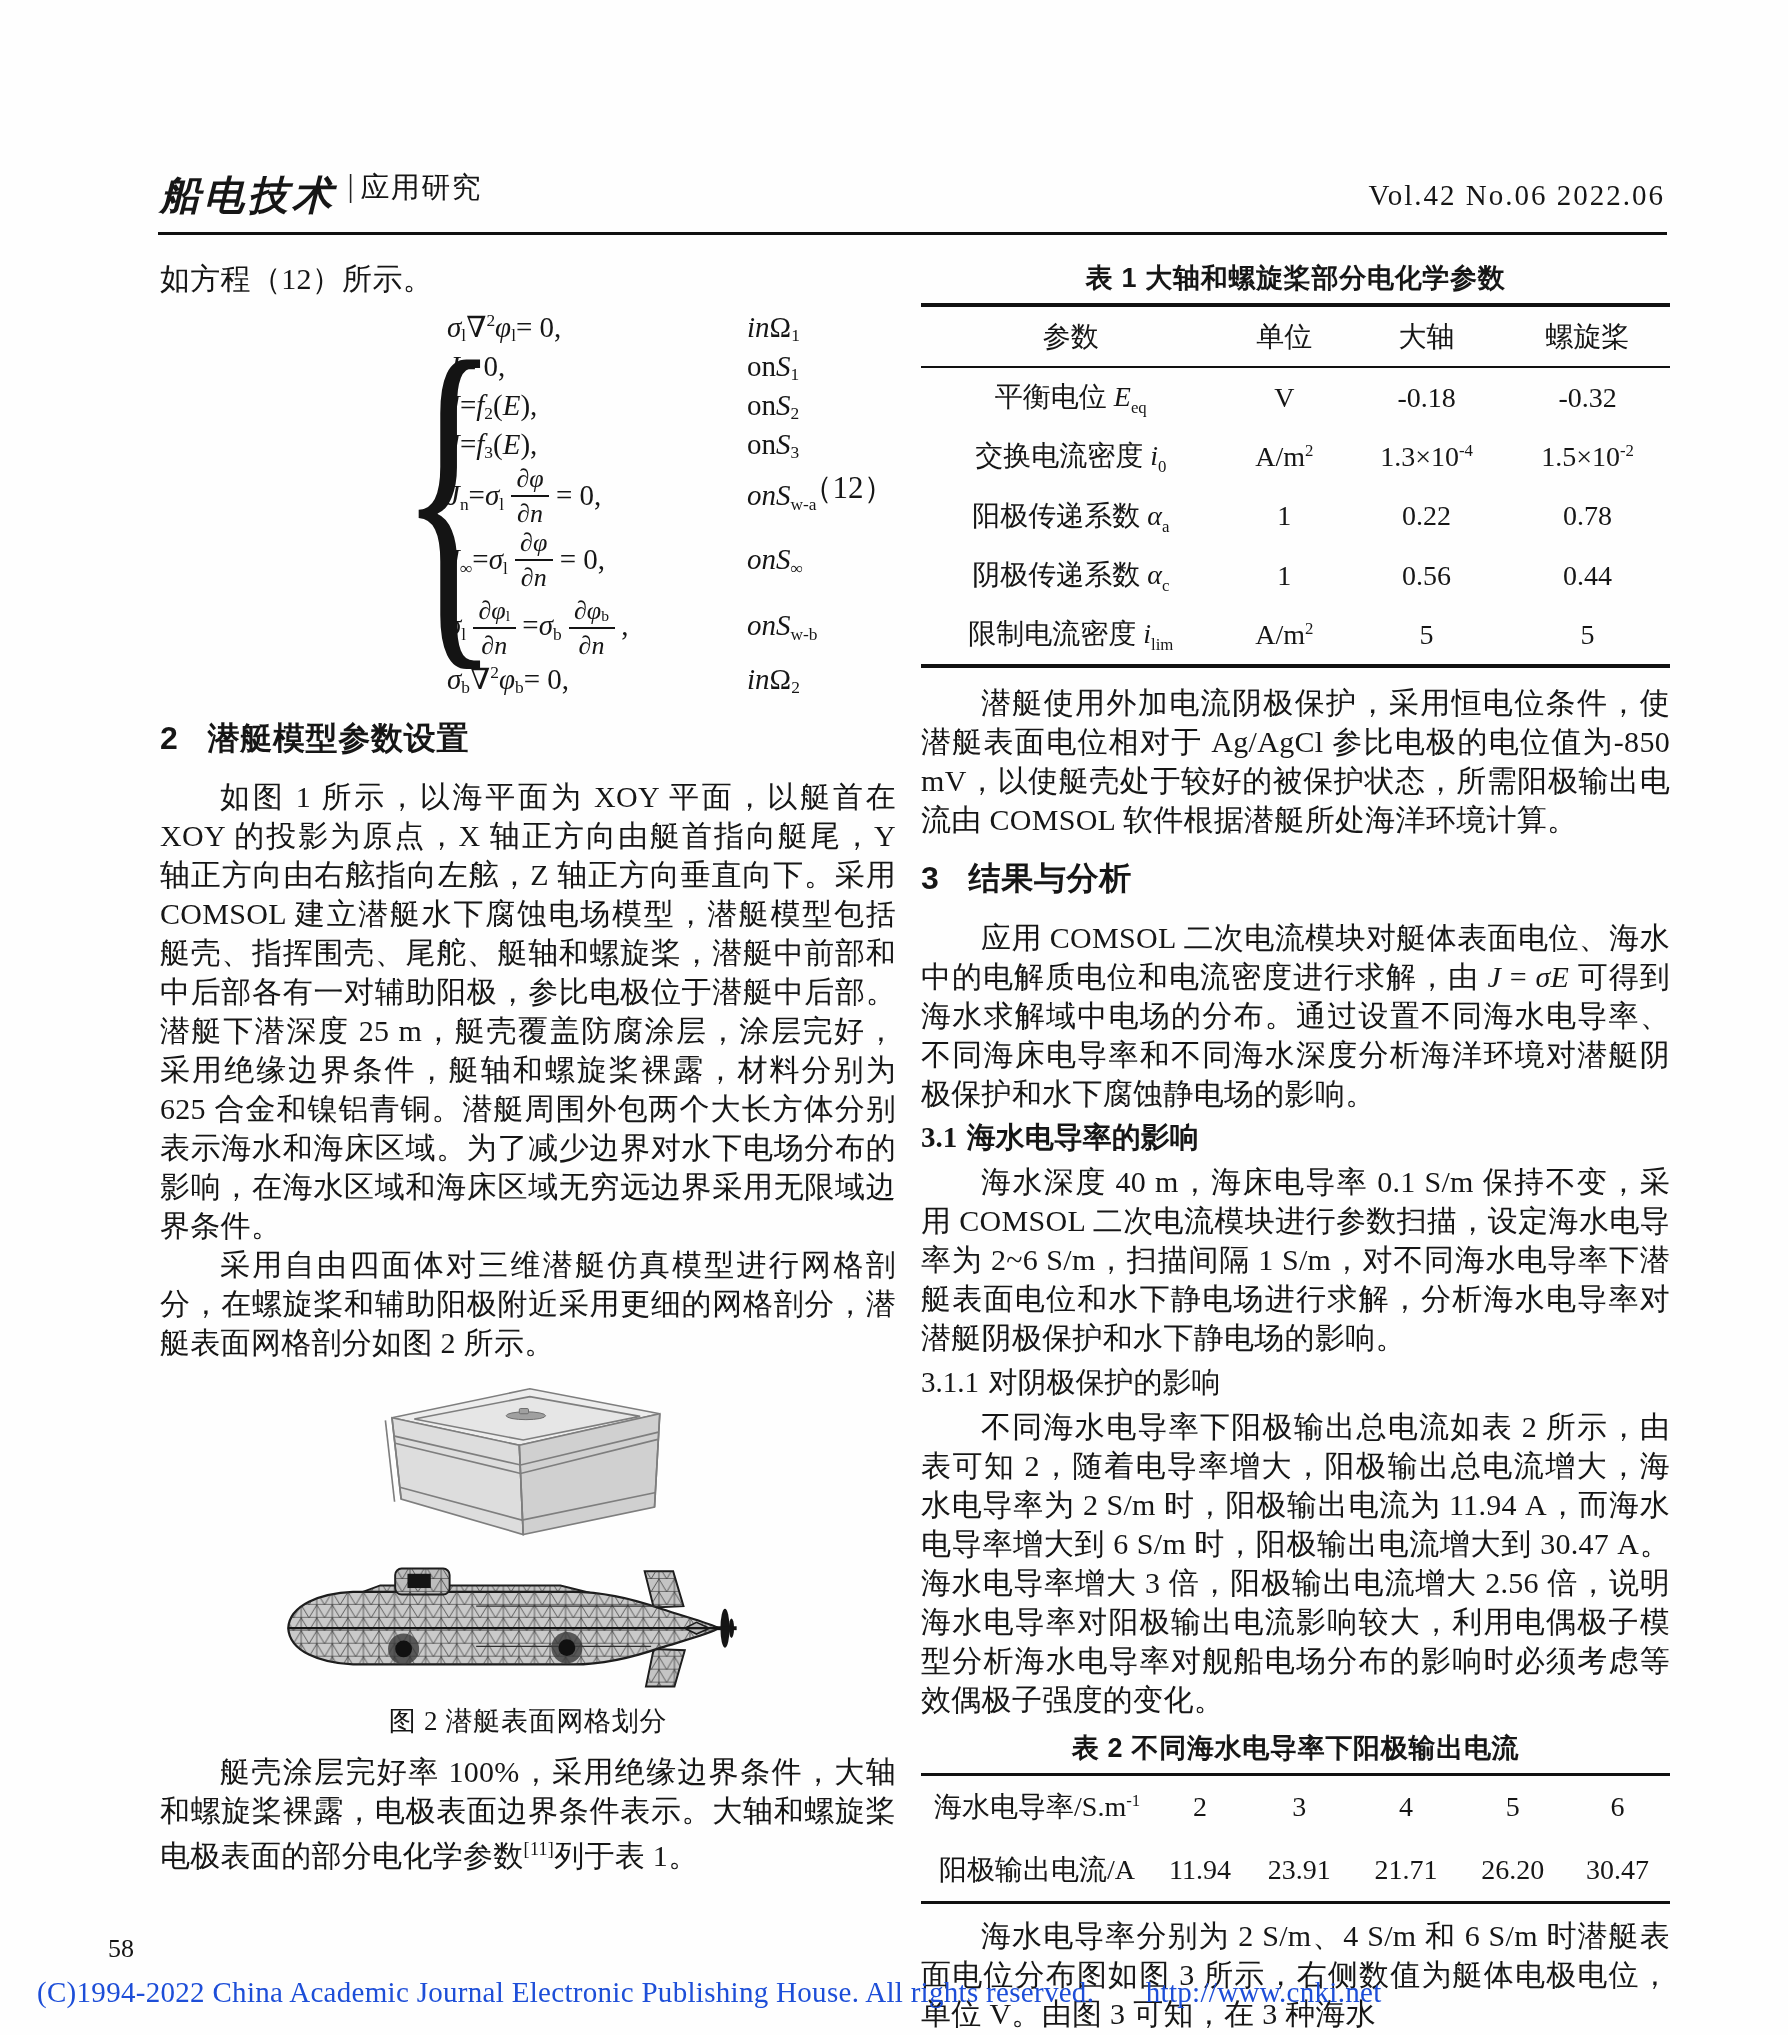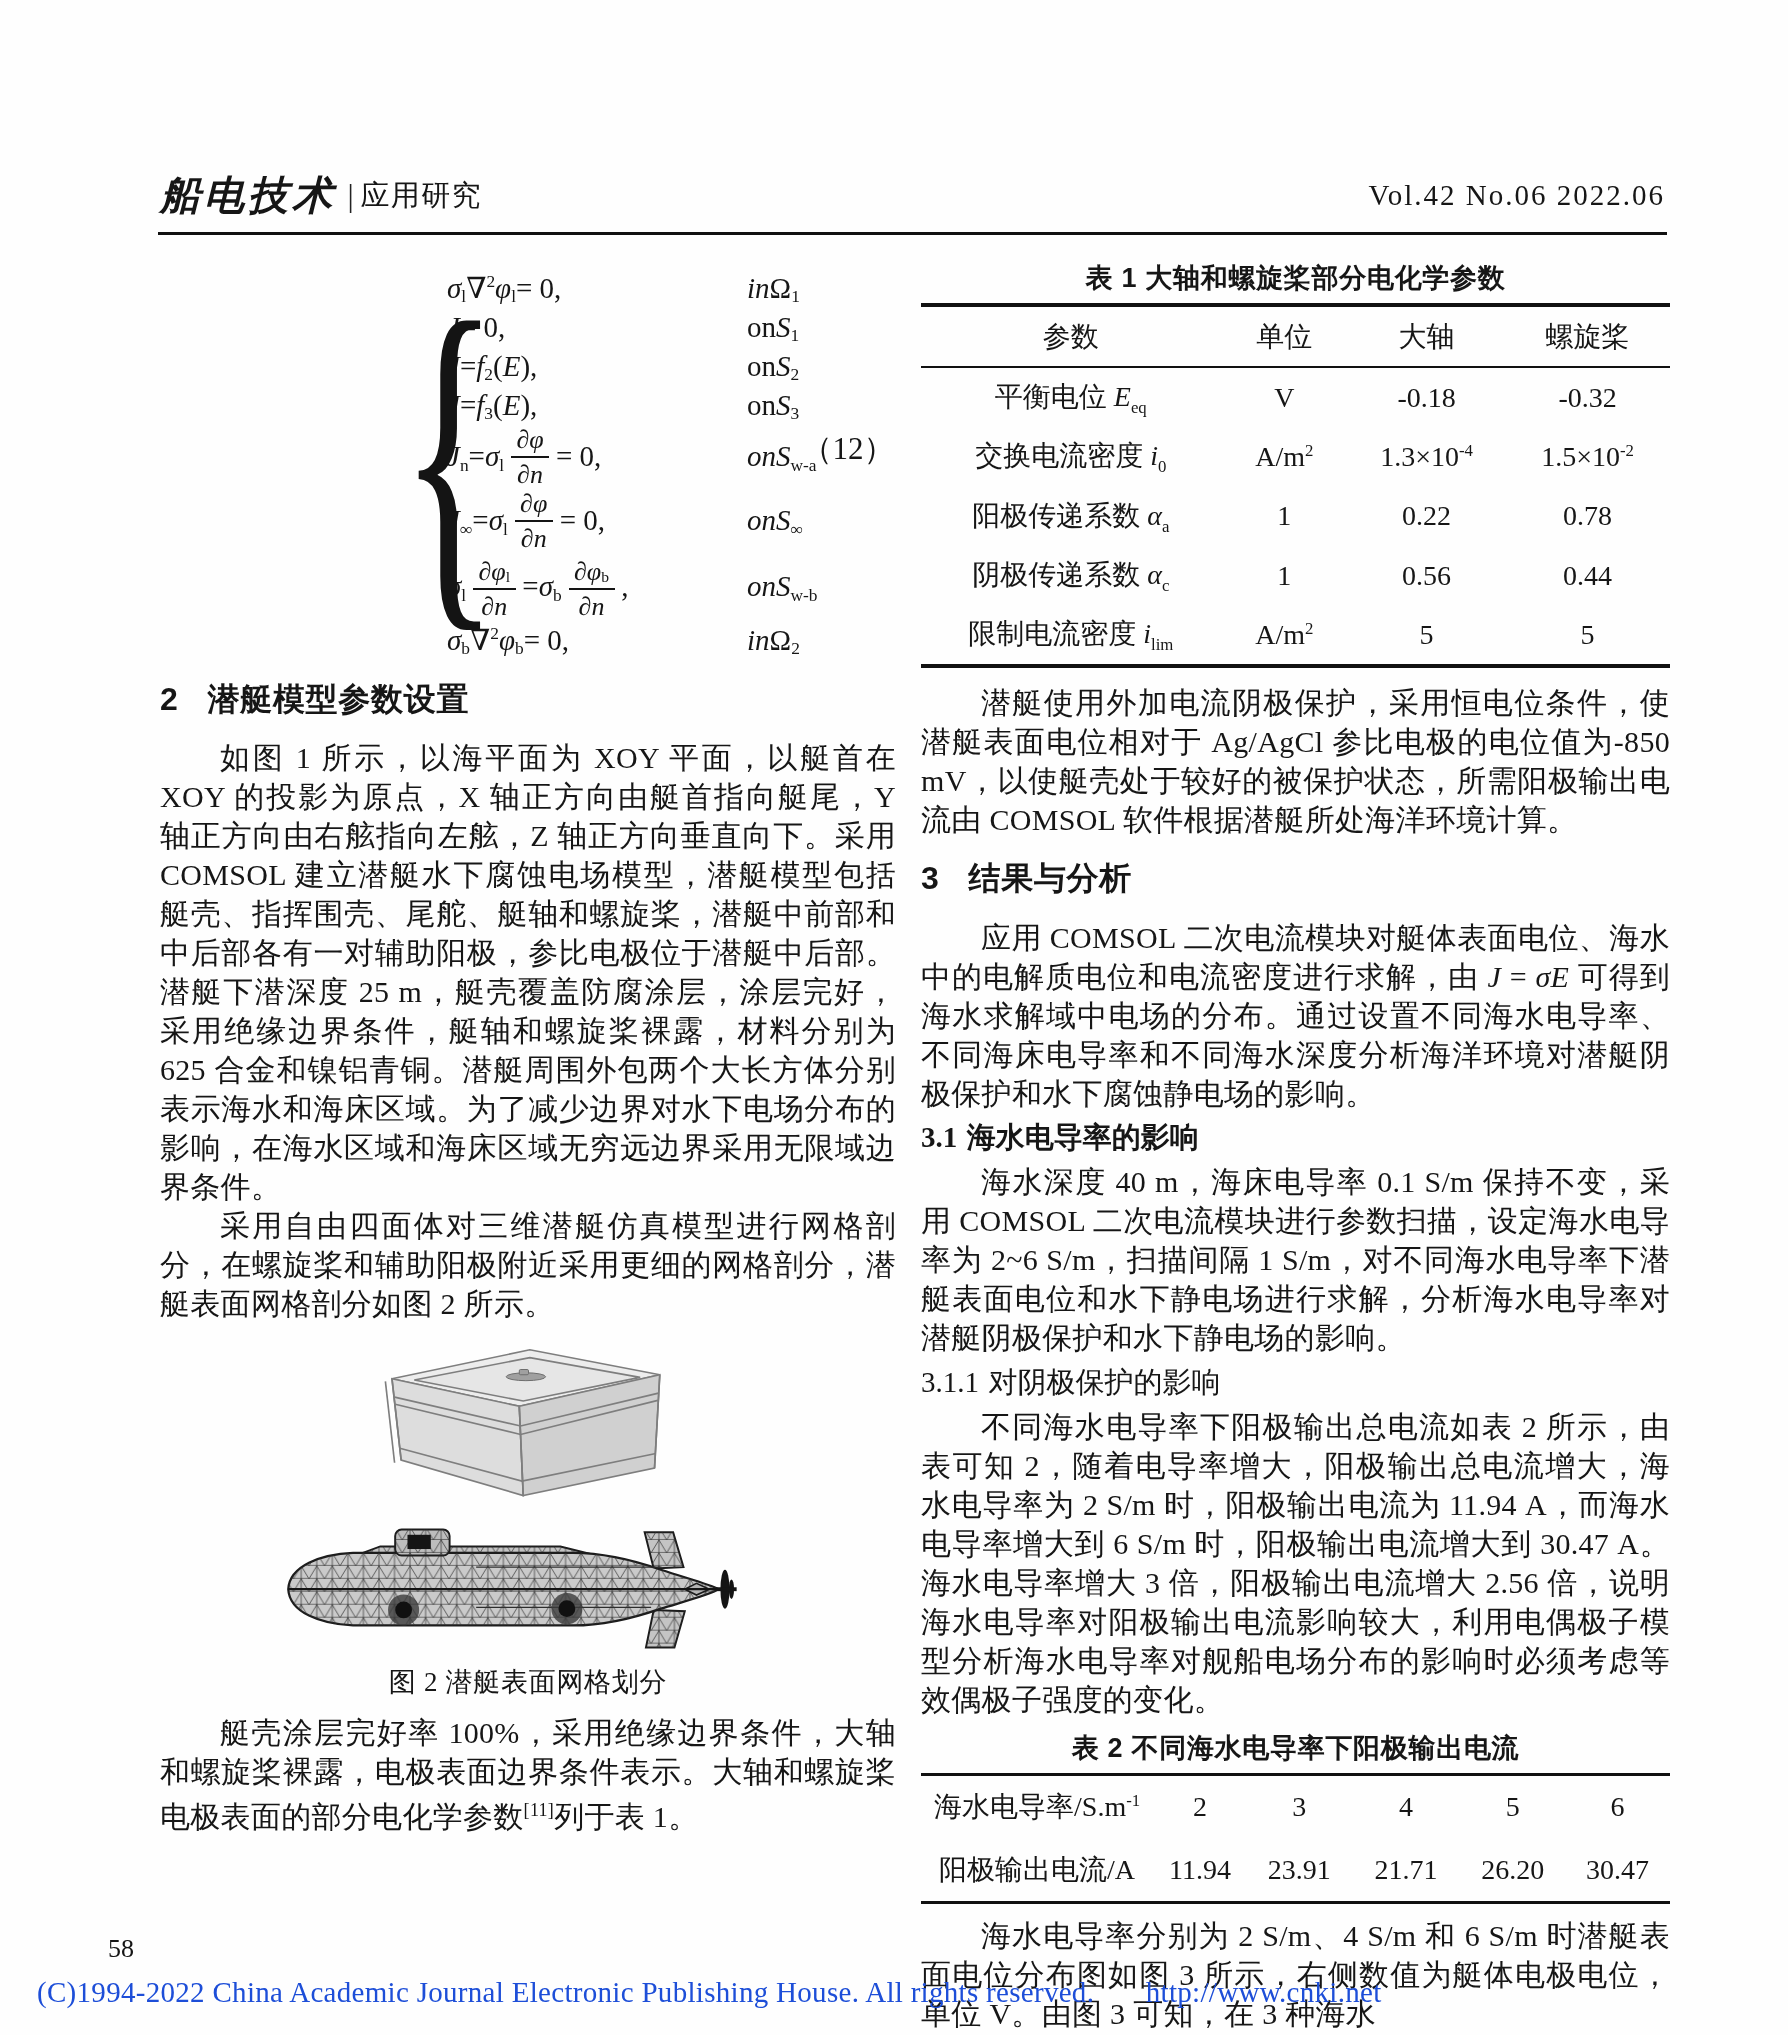--- a/index.html
+++ b/index.html
@@ -1,20 +1,20 @@
 <!DOCTYPE html>
 <html style="font-size:11px"><head>
 <meta charset="utf-8">
 <style>
   html,body{margin:0;padding:0;background:#777;}
   .page{position:relative;width:1788px;height:2035px;background:#fefefe;
         font-family:"Liberation Serif","DejaVu Serif",serif;color:#161616;overflow:hidden;}
 
   
-  .hdr-left{position:absolute;left:160px;top:168px;display:flex;align-items:center;white-space:nowrap;}
+  .hdr-left{position:absolute;left:160px;top:168px;display:flex;align-items:flex-start;white-space:nowrap;}
   .journal-name{font-size:40px;font-weight:bold;font-style:italic;letter-spacing:4.1px;}
   .hdr-divider{font-size:31px;margin:0 6.8px 0 11px;font-weight:normal;color:#222;}
   .hdr-section{font-size:29px;letter-spacing:1.4px;}
   .hdr-issue{position:absolute;right:123px;top:179px;font-size:29px;letter-spacing:2px;white-space:nowrap;}
   .hdr-rule{position:absolute;left:158px;top:232px;width:1509px;height:3.4px;background:#111;}
 
   
   .col{position:absolute;top:259px;}
   .col-left{left:160px;width:736px;}
   .col-right{left:921px;width:749px;}
@@ -78,20 +78,21 @@
   <div class="hdr-left">
     <span class="journal-name">船电技术</span>
     <span class="hdr-divider">|</span>
     <span class="hdr-section">应用研究</span>
   </div>
   <div class="hdr-issue">Vol.42   No.06   2022.06</div>
   <div class="hdr-rule"></div>
 
   <div class="col col-left">
 
+    <p class="body noindent">如方程（12）所示。</p>
 
     <div class="eq-wrap">
       <span class="eq-brace">{</span>
       <div id="eq-rows">
           <div class="eq-row">
             <span class="eq-lhs">
               <span class="it">σ</span>
               <span><sub>l</sub></span>
               <span>∇</span>
               <span><sup>2</sup></span>

